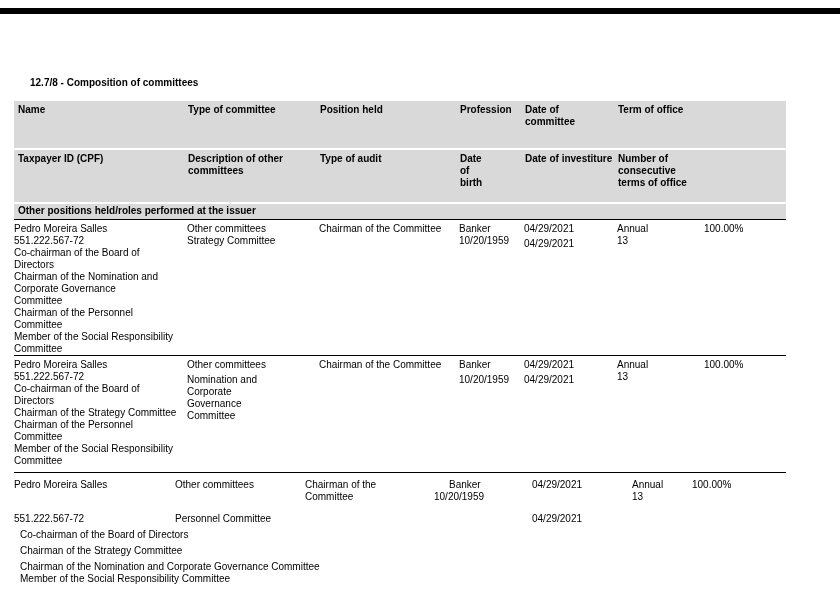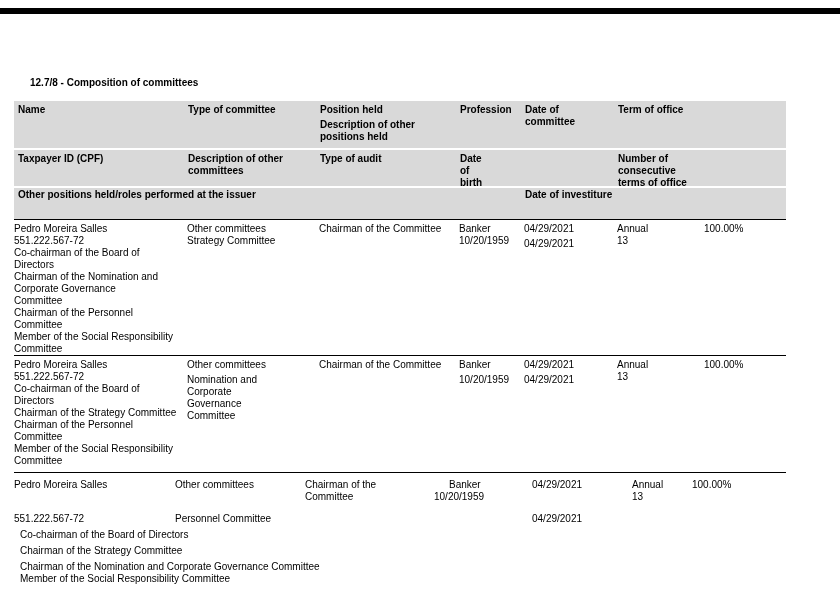--- a/index.html
+++ b/index.html
@@ -9,38 +9,38 @@
     font-family:"Liberation Sans","DejaVu Sans",sans-serif;
     font-size:10px; line-height:12px; color:#000;
   }
   .topbar { position:absolute; top:8px; left:0; width:840px; height:6px; background:#000; }
   .title { position:absolute; top:77px; left:30px; font-weight:bold; }
   .doc-table { position:absolute; top:101px; left:14px; width:772px; }
   .grid { display:grid; grid-template-columns:170px 132px 140px 65px 93px 87px 85px; }
   .hdr { background:#d9d9d9; font-weight:bold; margin-bottom:2px; }
   .hdr > div { padding:3px 4px 2px 4px; }
   .h1 { height:47px; }
-  .h2 { height:36px; }
-  .banner { background:#d9d9d9; font-weight:bold; padding:1px 4px 2px 4px; border-bottom:1px solid #000; height:32px; }
+  .h2 { height:52px; }
+  .banner { background:#d9d9d9; font-weight:bold; padding:1px 4px 2px 4px; border-bottom:1px solid #000; height:16px; }
   .entry { padding-top:3px; }
   .entry > div { padding:0 3px; }
   .entry > div:first-child { padding-left:0; }
   .e1 { min-height:127px; }
   .e2 { min-height:117px; }
   .sep { border-top:1px solid #000; }
   .sub { margin-top:3px; }
   .mw28 { max-width:28px; }
   .mw58 { max-width:58px; }
   .mw72 { max-width:72px; }
   .mw80 { max-width:80px; }
   .mw100 { max-width:100px; }
   .mw120 { max-width:120px; }
   .mw150 { max-width:150px; }
   .mw160 { max-width:160px; }
-  .nowrap { white-space:nowrap;margin-top:36px; }
+  .nowrap { white-space:nowrap; }
   .pt6 { padding-top:6px; }
   .pl15 { padding-left:15px; }
   .dates1 { padding-top:16px; }
   .dates2 { padding-top:2px; }
   .date2 { margin-top:3px; }
   .e3 { padding-top:6px; }
   .e3grid { display:grid; grid-template-columns:158px 130px 129px 98px 100px 60px 97px; }
   .e3grid > div { padding:0 3px; }
   .e3grid > div:first-child { padding-left:0; }
   .e3-rowB { margin-top:10px; }
@@ -54,21 +54,20 @@
 <div class="topbar"></div>
 <div class="title">12.7/8 - Composition of committees</div>
 
 <div class="doc-table">
 
   <div class="grid hdr h1">
     <div>Name</div>
     <div>Type of committee</div>
     <div>
       <div>Position held</div>
-      <div class="sub mw100">Description of other positions held</div>
     </div>
     <div>Profession</div>
     <div>Date of committee</div>
     <div>Term of office</div>
   </div>
 
   <div class="grid hdr h2">
     <div>Taxpayer ID (CPF)</div>
     <div>
       <div class="mw100">Description of other committees</div>

